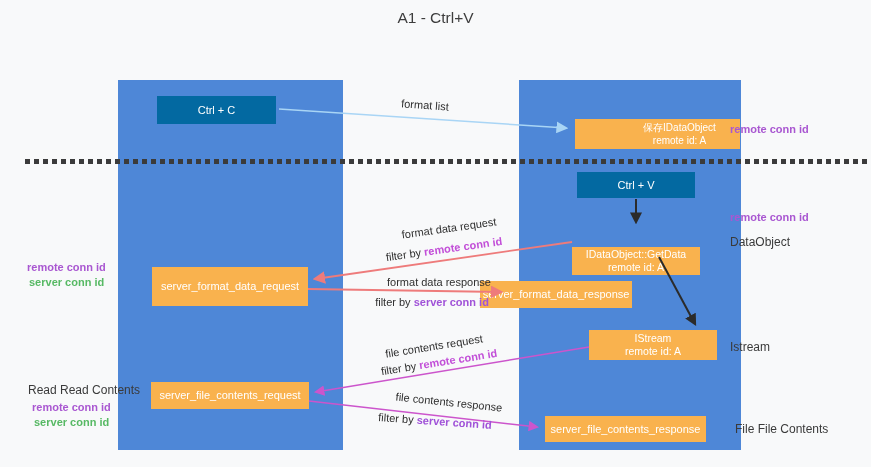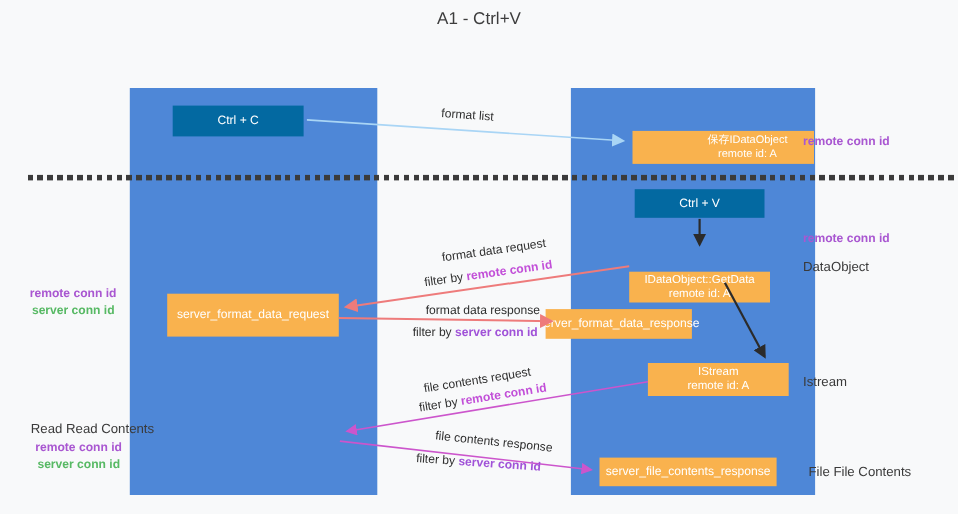--- a/index.html
+++ b/index.html
@@ -67,29 +67,32 @@
 
   <div class="node orange" style="left:572px;top:228px;width:128px;height:28px;font-size:10.5px;margin-top:19px;">
     <span>IDataObject::GetData</span>
     <span>remote id: A</span>
   </div>
 
   <div class="node orange" style="left:152px;top:267px;width:156px;height:39px;">
     <span>server_format_data_request</span>
   </div>
 
-  <div class="node orange" style="left:496px;top:281px;width:133px;height:27px;justify-content:center;">
+  <div class="node orange" style="left:480px;top:281px;width:152px;height:27px;justify-content:center;">
     <span>server_format_data_response</span>
   </div>
 
   <div class="node orange" style="left:589px;top:330px;width:128px;height:30px;font-size:10.5px;">
     <span>IStream</span>
     <span>remote id: A</span>
   </div>
 
+  <div class="node orange" style="left:151px;top:382px;width:158px;height:27px;">
+    <span>server_file_contents_request</span>
+  </div>
 
   <div class="node orange" style="left:545px;top:416px;width:161px;height:26px;">
     <span>server_file_contents_response</span>
   </div>
 
   <svg class="svg-overlay" width="871" height="467" viewBox="0 0 871 467">
     <defs>
       <marker id="m-blue" viewBox="0 0 10 10" refX="8" refY="5" markerWidth="8" markerHeight="8" orient="auto-start-reverse">
         <path d="M0,0 L10,5 L0,10 z" fill="#a9d5f5"></path>
       </marker>

